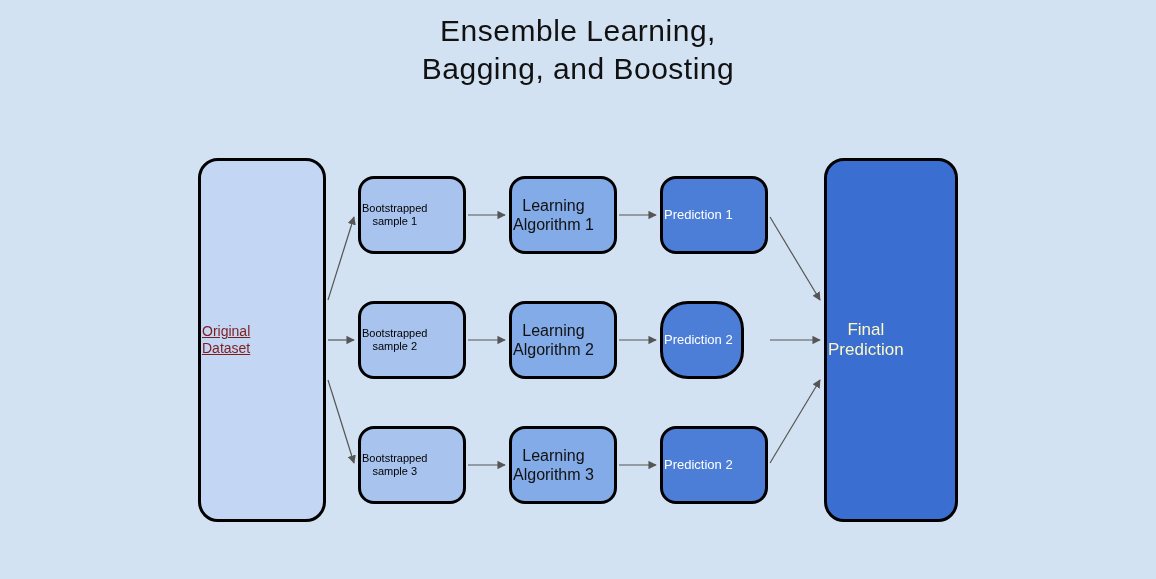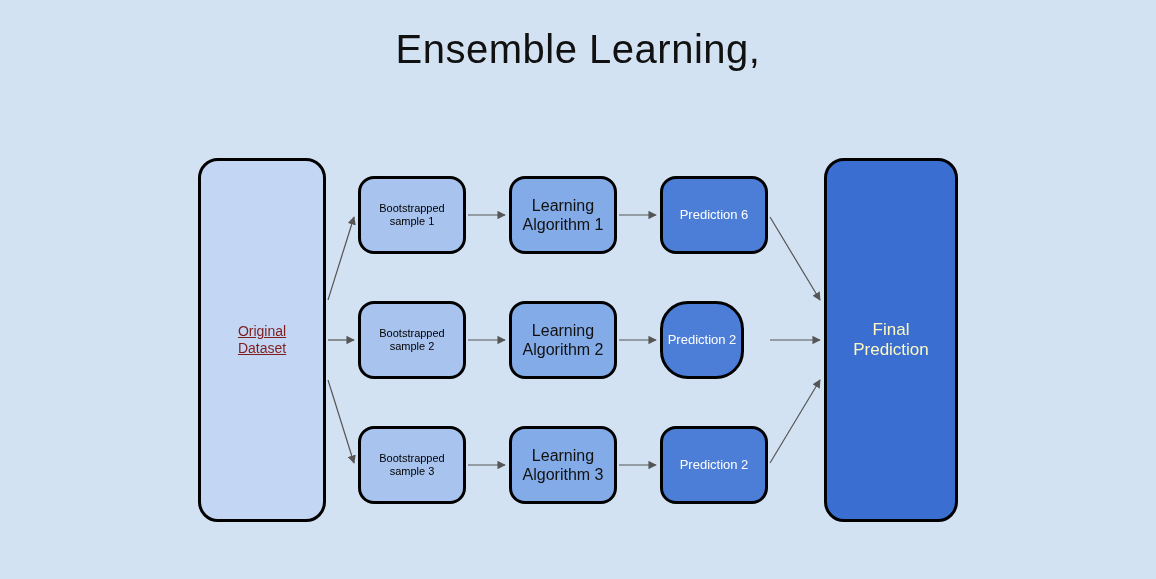--- a/index.html
+++ b/index.html
@@ -6,41 +6,40 @@
   body {
     width: 1156px;
     height: 579px;
     background: #d3e2f2;
     font-family: "Trebuchet MS", "Lucida Sans", sans-serif;
     position: relative;
     overflow: hidden;
   }
   .title {
     text-align: center;
-    font-size: 40px;
+    font-size: 30px;
     font-weight: 400;
     color: #111;
-    padding-top: 24px;
+    padding-top: 12px;
     line-height: 1.25;
     letter-spacing: 0.5px;
   }
   .diagram {
     position: absolute;
     left: 0;
     top: 0;
     width: 1156px;
     height: 579px;
   }
   .box {
     position: absolute;
     border: 3px solid #000;
     border-radius: 20px;
     display: flex;
     align-items: center;
-    justify-content: center;
     text-align: center;
     line-height: 1.2;
     padding: 1px;
   }
   .big { font-size: 14px; color: #7f1d1d; text-decoration: underline; }
   .med { font-size: 16px; color: #111; }
   .medw { font-size: 13px; color: #fff; }
   .bigw { font-size: 17px; color: #fef9c3; }
 
   
@@ -65,20 +64,21 @@
     left: 0; top: 0;
     width: 1156px; height: 579px;
     pointer-events: none;
   }
 </style>
 </head>
 <body>
 
 <div class="title">
   <span>Ensemble Learning,</span><br>
+  <span>Bagging, and Boosting</span>
 </div>
 
 <div class="diagram">
 
   <div class="box c1 big">
       <span>Original<br>Dataset</span>
     </div>
 
   <div class="box c2a">
       <span>Bootstrapped<br>sample 1</span>
@@ -94,21 +94,21 @@
       <span>Learning<br>Algorithm 1</span>
     </div>
   <div class="box c3b med">
       <span>Learning<br>Algorithm 2</span>
     </div>
   <div class="box c3c med">
       <span>Learning<br>Algorithm 3</span>
     </div>
 
   <div class="box c4a medw">
-      <span>Prediction 6</span>
+      <span>Prediction 1</span>
     </div>
   <div class="box c4b medw">
       <span>Prediction 2</span>
     </div>
   <div class="box c4c medw">
       <span>Prediction 2</span>
     </div>
 
   <div class="box c5 bigw">
       <span>Final<br>Prediction</span>

